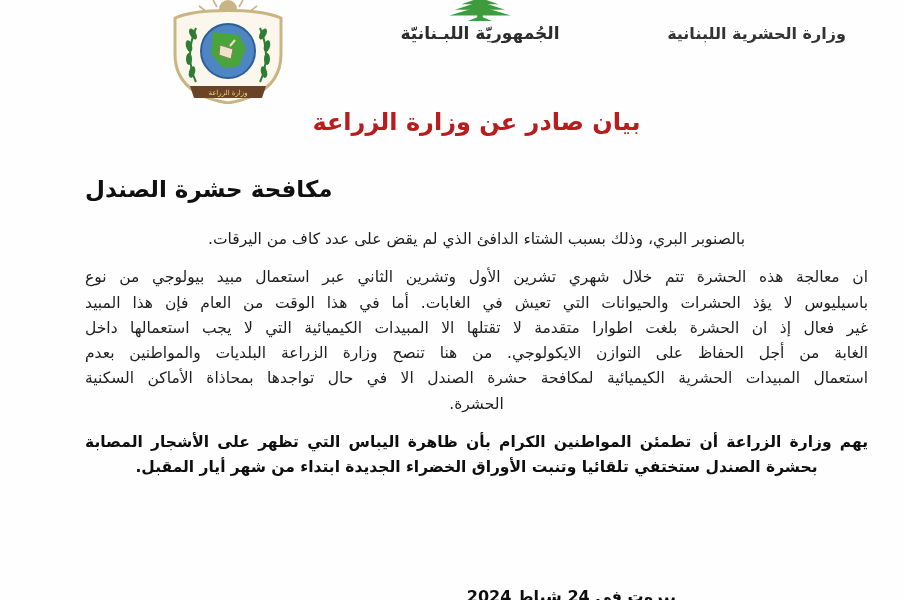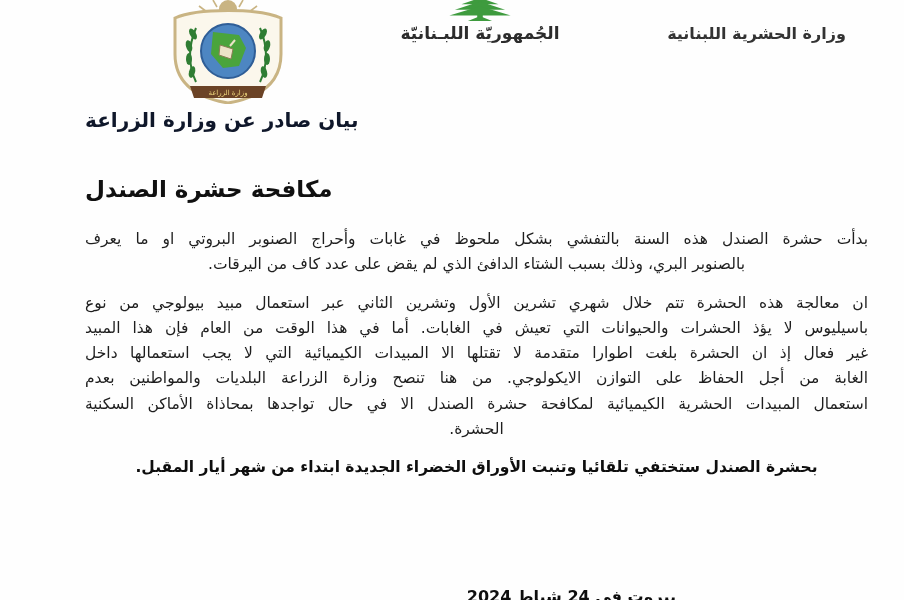--- a/index.html
+++ b/index.html
@@ -29,22 +29,22 @@
   }
   .ministry-name {
     position:absolute; right:40px; top:24px; width:215px;
     direction:rtl; text-align:center;
     font-size:16px; font-weight:bold; color:#333;
   }
 
   
   .stmt-title {
     position:absolute; top:108px; left:85px; right:36px;
-    direction:rtl; text-align:left;
-    font-size:20px; font-weight:bold; color:#0f172a;
+    direction:rtl; text-align:center;
+    font-size:24px; font-weight:bold; color:#b91c1c;
   }
   .stmt-heading {
     position:absolute; top:176px; left:85px; right:36px;
     direction:rtl; text-align:left;
     font-size:23px; font-weight:bold; color:#101010;
   }
 
   
   .body { position:absolute; top:227px; left:85px; right:36px; }
   .para { margin-bottom:13px; }
@@ -124,34 +124,34 @@
 
   <div class="ministry-name">وزارة الحشرية اللبنانية</div>
 
   <div class="stmt-title">بيان صادر عن وزارة الزراعة</div>
 
   <div class="stmt-heading">مكافحة حشرة الصندل</div>
 
   <div class="body">
 
     <div class="para">
-      <div class="line just">بدأت حشرة الصندل هذه السنة بالتفشي بشكل ملحوظ في غابات وأحراج الصنوبر البروتي او ما يعرف</div>
       <div class="line">بالصنوبر البري، وذلك بسبب الشتاء الدافئ الذي لم يقض على عدد كاف من اليرقات.</div>
     </div>
 
     <div class="para">
       <div class="line just">ان معالجة هذه الحشرة تتم خلال شهري تشرين الأول وتشرين الثاني عبر استعمال مبيد بيولوجي من نوع</div>
       <div class="line just">باسيليوس لا يؤذ الحشرات والحيوانات التي تعيش في الغابات. أما في هذا الوقت من العام فإن هذا المبيد</div>
       <div class="line just">غير فعال إذ ان الحشرة بلغت اطوارا متقدمة لا تقتلها الا المبيدات الكيميائية التي لا يجب استعمالها داخل</div>
       <div class="line just">الغابة من أجل الحفاظ على التوازن الايكولوجي. من هنا تنصح وزارة الزراعة البلديات والمواطنين بعدم</div>
       <div class="line just">استعمال المبيدات الحشرية الكيميائية لمكافحة حشرة الصندل الا في حال تواجدها بمحاذاة الأماكن السكنية</div>
       <div class="line">الحشرة.</div>
     </div>
 
     <div class="para bold">
+      <div class="line just">يهم وزارة الزراعة أن تطمئن المواطنين الكرام بأن ظاهرة اليباس التي تظهر على الأشجار المصابة</div>
       <div class="line">بحشرة الصندل ستختفي تلقائيا وتنبت الأوراق الخضراء الجديدة ابتداء من شهر أيار المقبل.</div>
     </div>
 
   </div>
 
   <div class="footer-date">بيروت في 24 شباط 2024</div>
 
 </div>
 
 </body></html>

